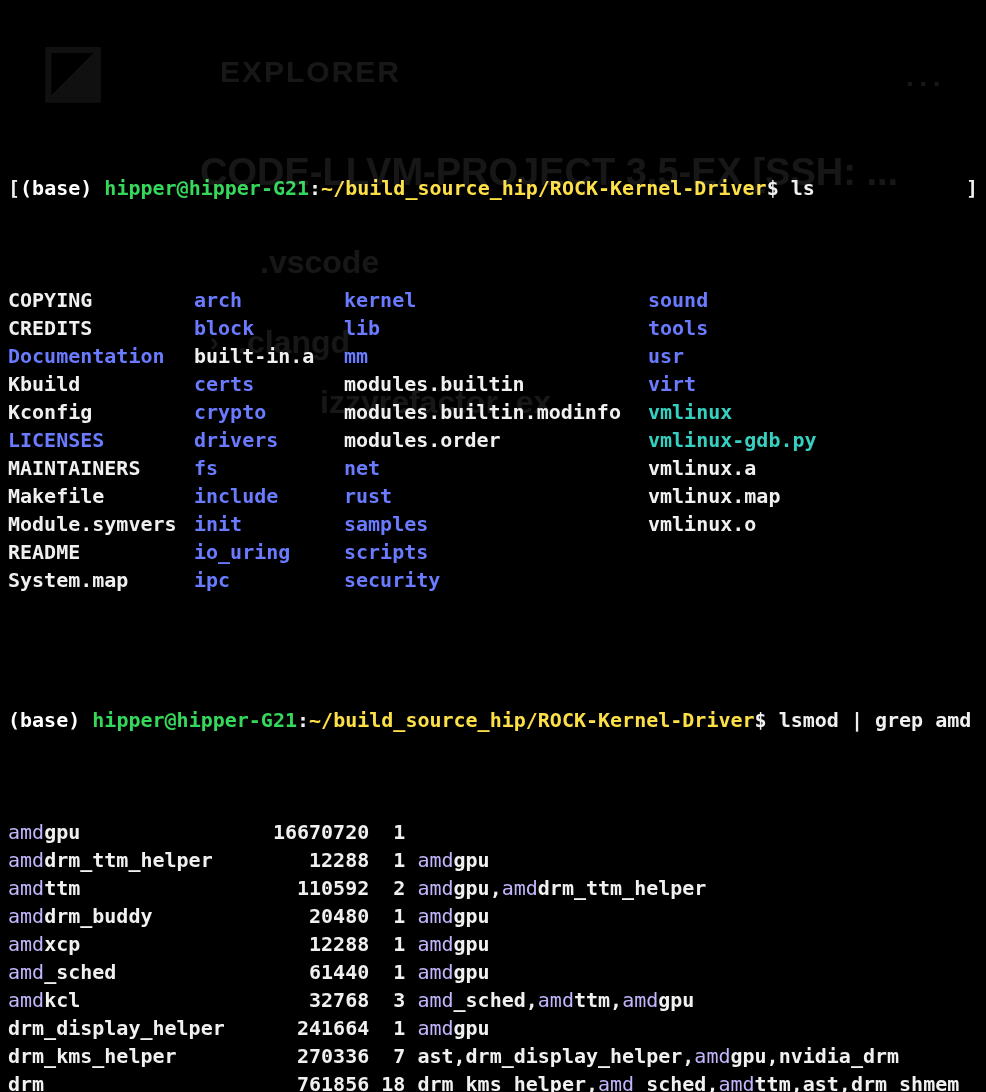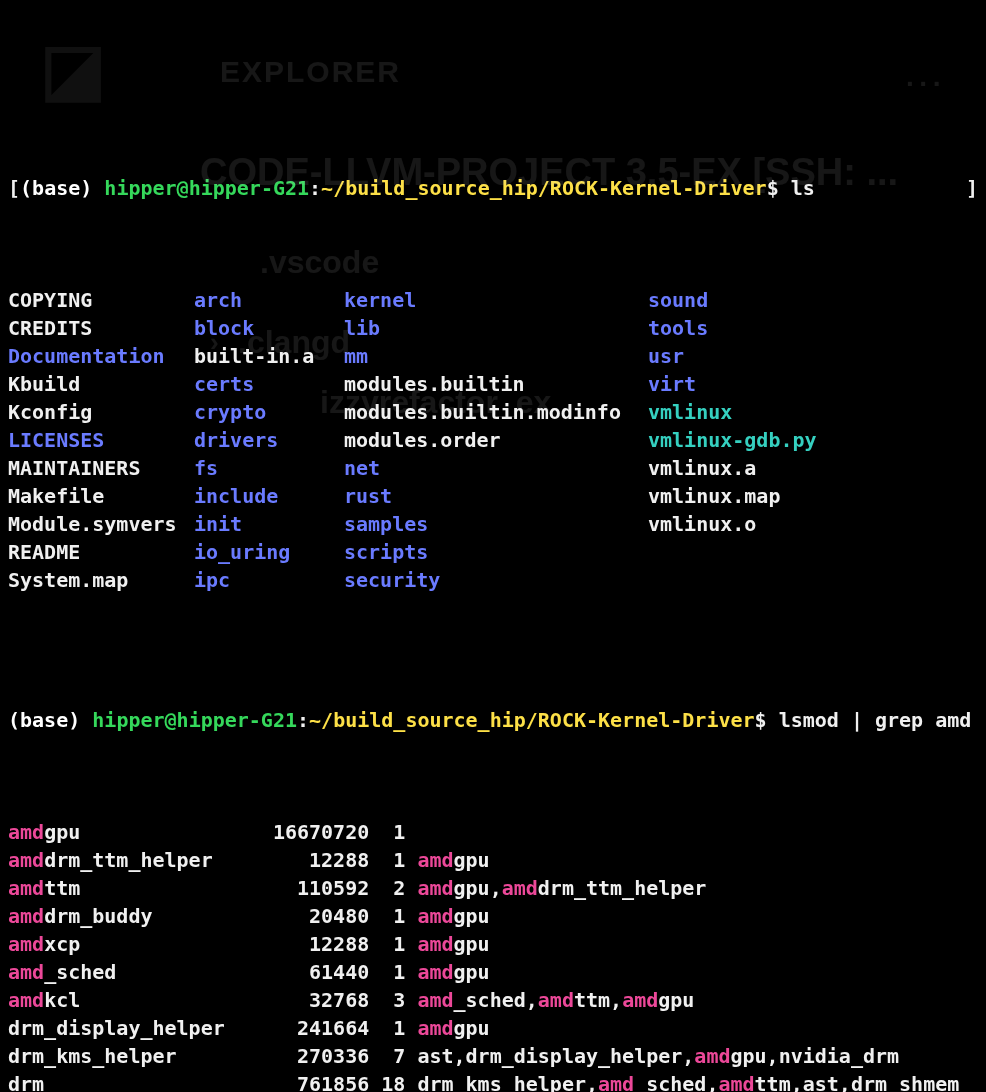--- a/index.html
+++ b/index.html
@@ -57,21 +57,21 @@
 
   
   .c-env   { color: #ffffff; }               
   .c-user  { color: #35d85b; }               
   .c-path  { color: #fde047; font-weight:700;}
   .c-sep   { color: #f0f0f0; }               
   .c-cmd   { color: #f0f0f0; }               
   .c-blue  { color: #6a7bff; }               
   .c-cyan  { color: #35d0c0; }               
   .c-white { color: #f0f0f0; }               
-  .c-hl    { color: #ec4899; font-weight:700;}
+  .c-hl    { color: #c4b5fd; font-weight:400;}
 
   .ls-grid {
     display: grid;
     grid-template-columns: 186px 150px 304px auto;
     column-gap: 0px;
   }
   .ls-grid span { white-space: pre; }
 
   .lsmod-line { white-space: pre-wrap; word-break: break-all; }
 </style>

